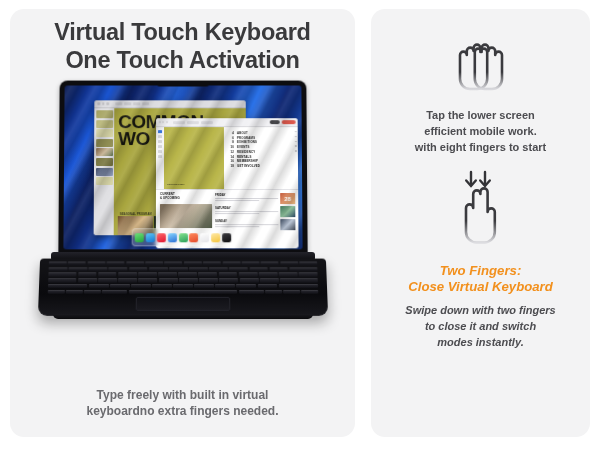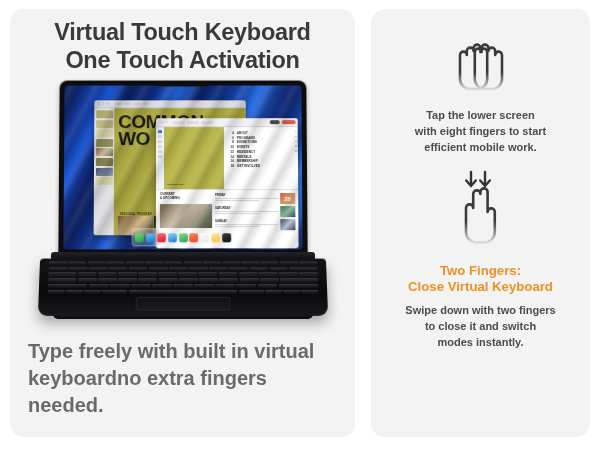--- a/index.html
+++ b/index.html
@@ -399,36 +399,36 @@
     width: 260px;
     height: 5px;
     background: linear-gradient(180deg,#1a1a1f,#0a0a0c);
     border-radius: 0 0 5px 5px;
   }
 
   
   .caption-left {
     margin-top: auto;
     margin-bottom: 18px;
-    text-align: left;
+    text-align: center;
     color: #6a6a6e;
-    font-size: 20px;
+    font-size: 12px;
     font-weight: bold;
     line-height: 1.35;
     padding: 0 18px;
   }
 
   
   .tip {
     width: 100%;
     text-align: center;
     box-sizing: border-box;
     padding: 0 10px;
   }
-  .tip.second { margin-top: 6px; }
+  .tip.second { margin-top: 6px; font-style: italic; }
   .icon-box {
     height: 78px;
     display: flex;
     align-items: flex-end;
     justify-content: center;
   }
   .icon-box.two { height: 92px; }
   .tip-title {
     color: #f2901d;
     font-size: 13.2px;
@@ -758,22 +758,22 @@
           <g fill="none" stroke="url(#fadeL)" stroke-width="2.6" stroke-linecap="round" stroke-linejoin="round" transform="translate(104,0) scale(-1,1)">
             <path d="M31,34 L31,24 a3.4,3.4 0 0 1 6.8,0 L37.8,20 a3.4,3.4 0 0 1 6.8,0 L44.6,17 a3.4,3.4 0 0 1 6.8,0 L51.4,21 a3.4,3.4 0 0 1 6.8,0 L58.2,48 a10,10 0 0 1 -10,10 L41,58 a10,10 0 0 1 -10,-10 Z"></path>
             <path d="M37.8,24 L37.8,38"></path>
             <path d="M44.6,21 L44.6,38"></path>
             <path d="M51.4,21 L51.4,38"></path>
           </g>
         </svg>
       </div>
       <div class="tip-body">
         <span>Tap the lower screen</span>
+        <span>efficient mobile work.</span>
         <span>with eight fingers to start</span>
-        <span>efficient mobile work.</span>
       </div>
     </div>
 
     <div class="tip second">
       <div class="icon-box two">
         <svg width="92" height="88" viewBox="0 0 92 88" aria-hidden="true">
           <defs>
             <linearGradient id="fadeR" x1="0" y1="0" x2="0" y2="1">
               <stop offset="0%" stop-color="#3a3a3e"></stop>
               <stop offset="60%" stop-color="#3a3a3e"></stop>

